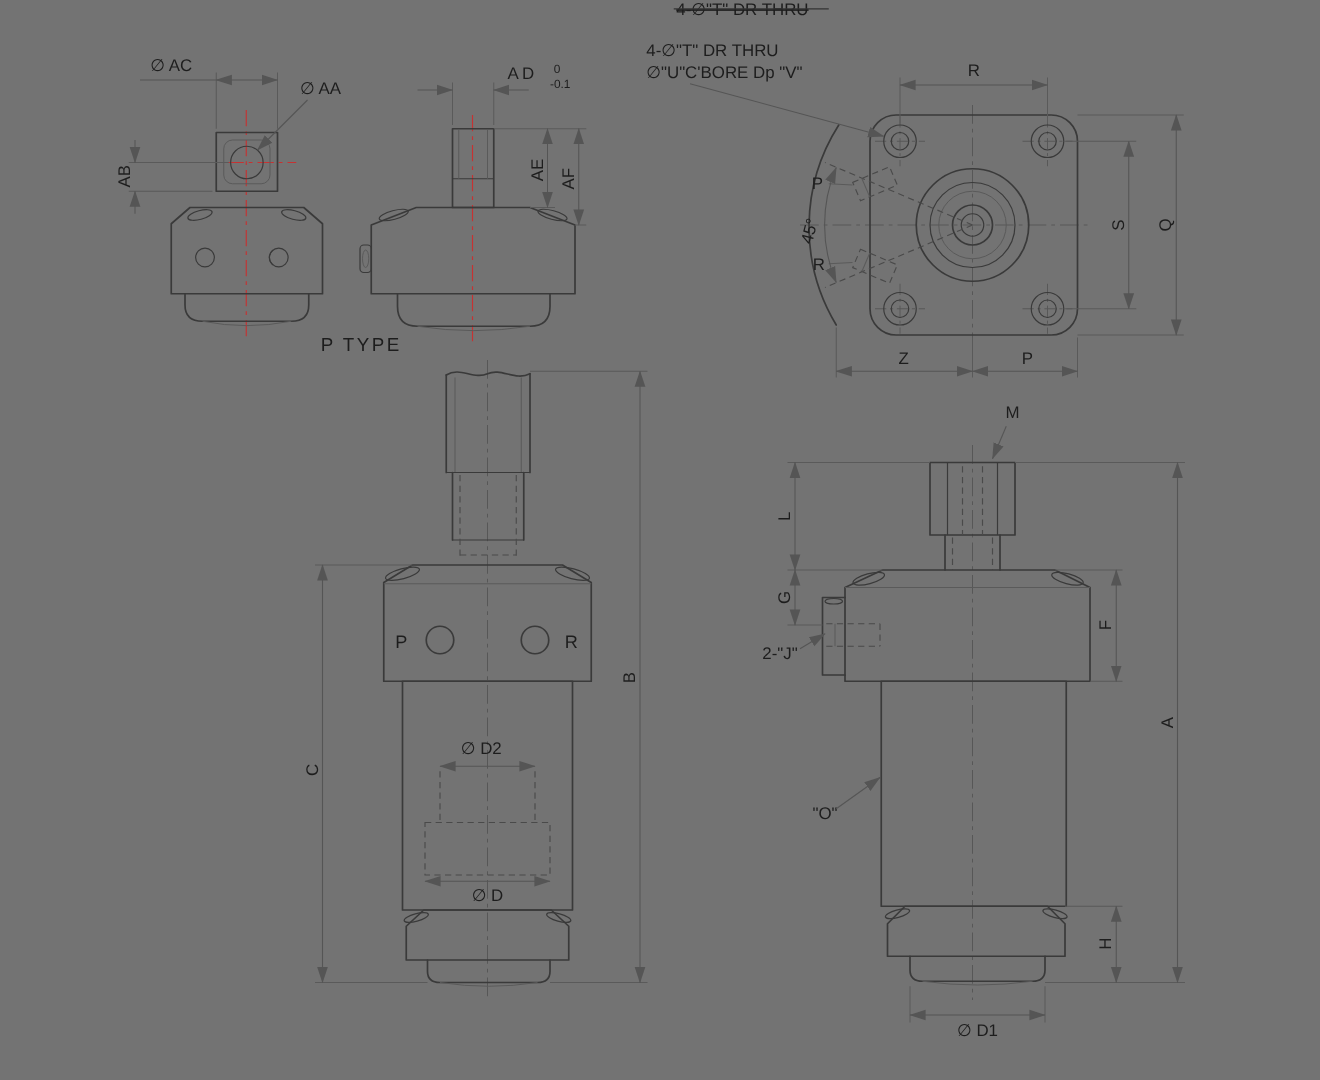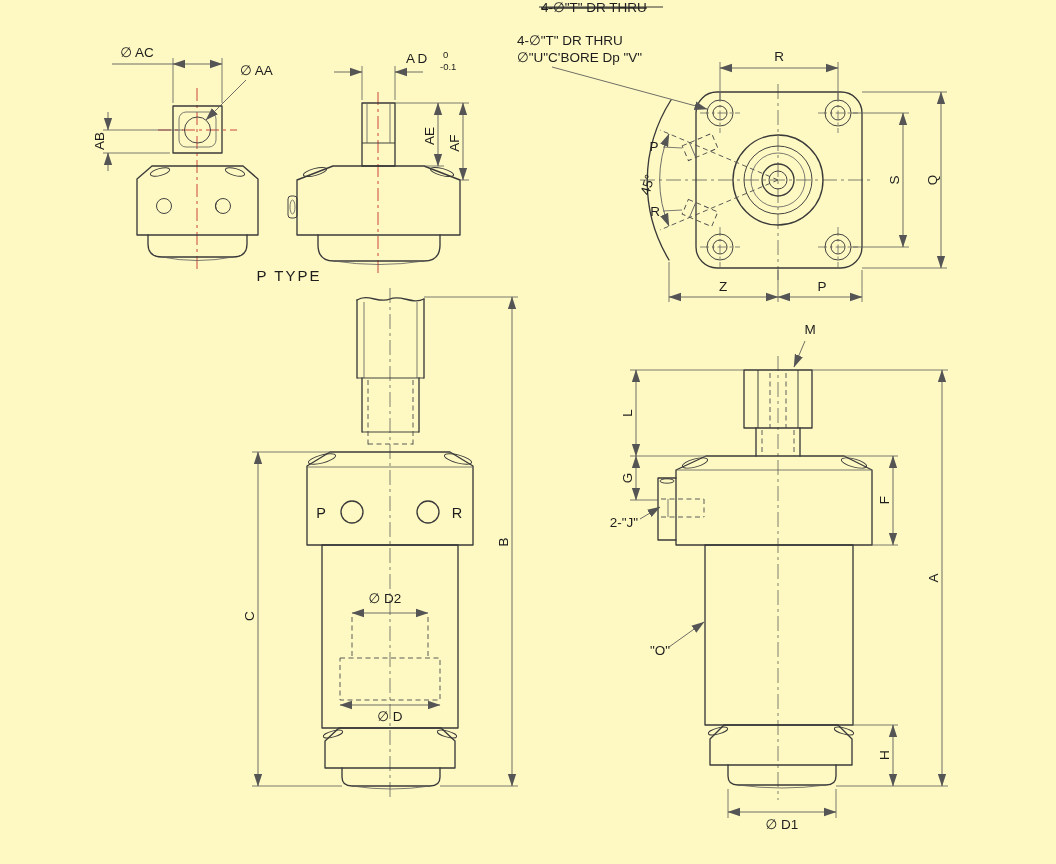--- a/index.html
+++ b/index.html
@@ -1,16 +1,16 @@
 <!DOCTYPE html>
 <html><head>
 <meta charset="utf-8">
 <style>
   html,body{margin:0;padding:0;background:#fff}
-  .page{position:relative;width:1056px;height:864px;background:#fef9c3;overflow:hidden}
+  .page{position:relative;width:1056px;height:864px;background:#737373;overflow:hidden}
   svg{display:block}
   .ol{fill:none;stroke:#3a3a3a;stroke-width:1.35;stroke-linejoin:round;stroke-linecap:round}
   .ol2{fill:none;stroke:#3a3a3a;stroke-width:.95;stroke-linejoin:round}
   .thin{fill:none;stroke:#5a5a5a;stroke-width:.8}
   .dim{fill:none;stroke:#555;stroke-width:.85}
   .dimline{marker-start:url(#arr);marker-end:url(#arr)}
   .arr1{marker-end:url(#arr)}
   .hid{fill:none;stroke:#4a4a4a;stroke-width:.9;stroke-dasharray:5 3.5}
   .cl{fill:none;stroke:#555;stroke-width:.75;stroke-dasharray:15 4 3 4}
   .clb{fill:none;stroke:#555;stroke-width:.7;stroke-dasharray:9 3 2.5 3}

